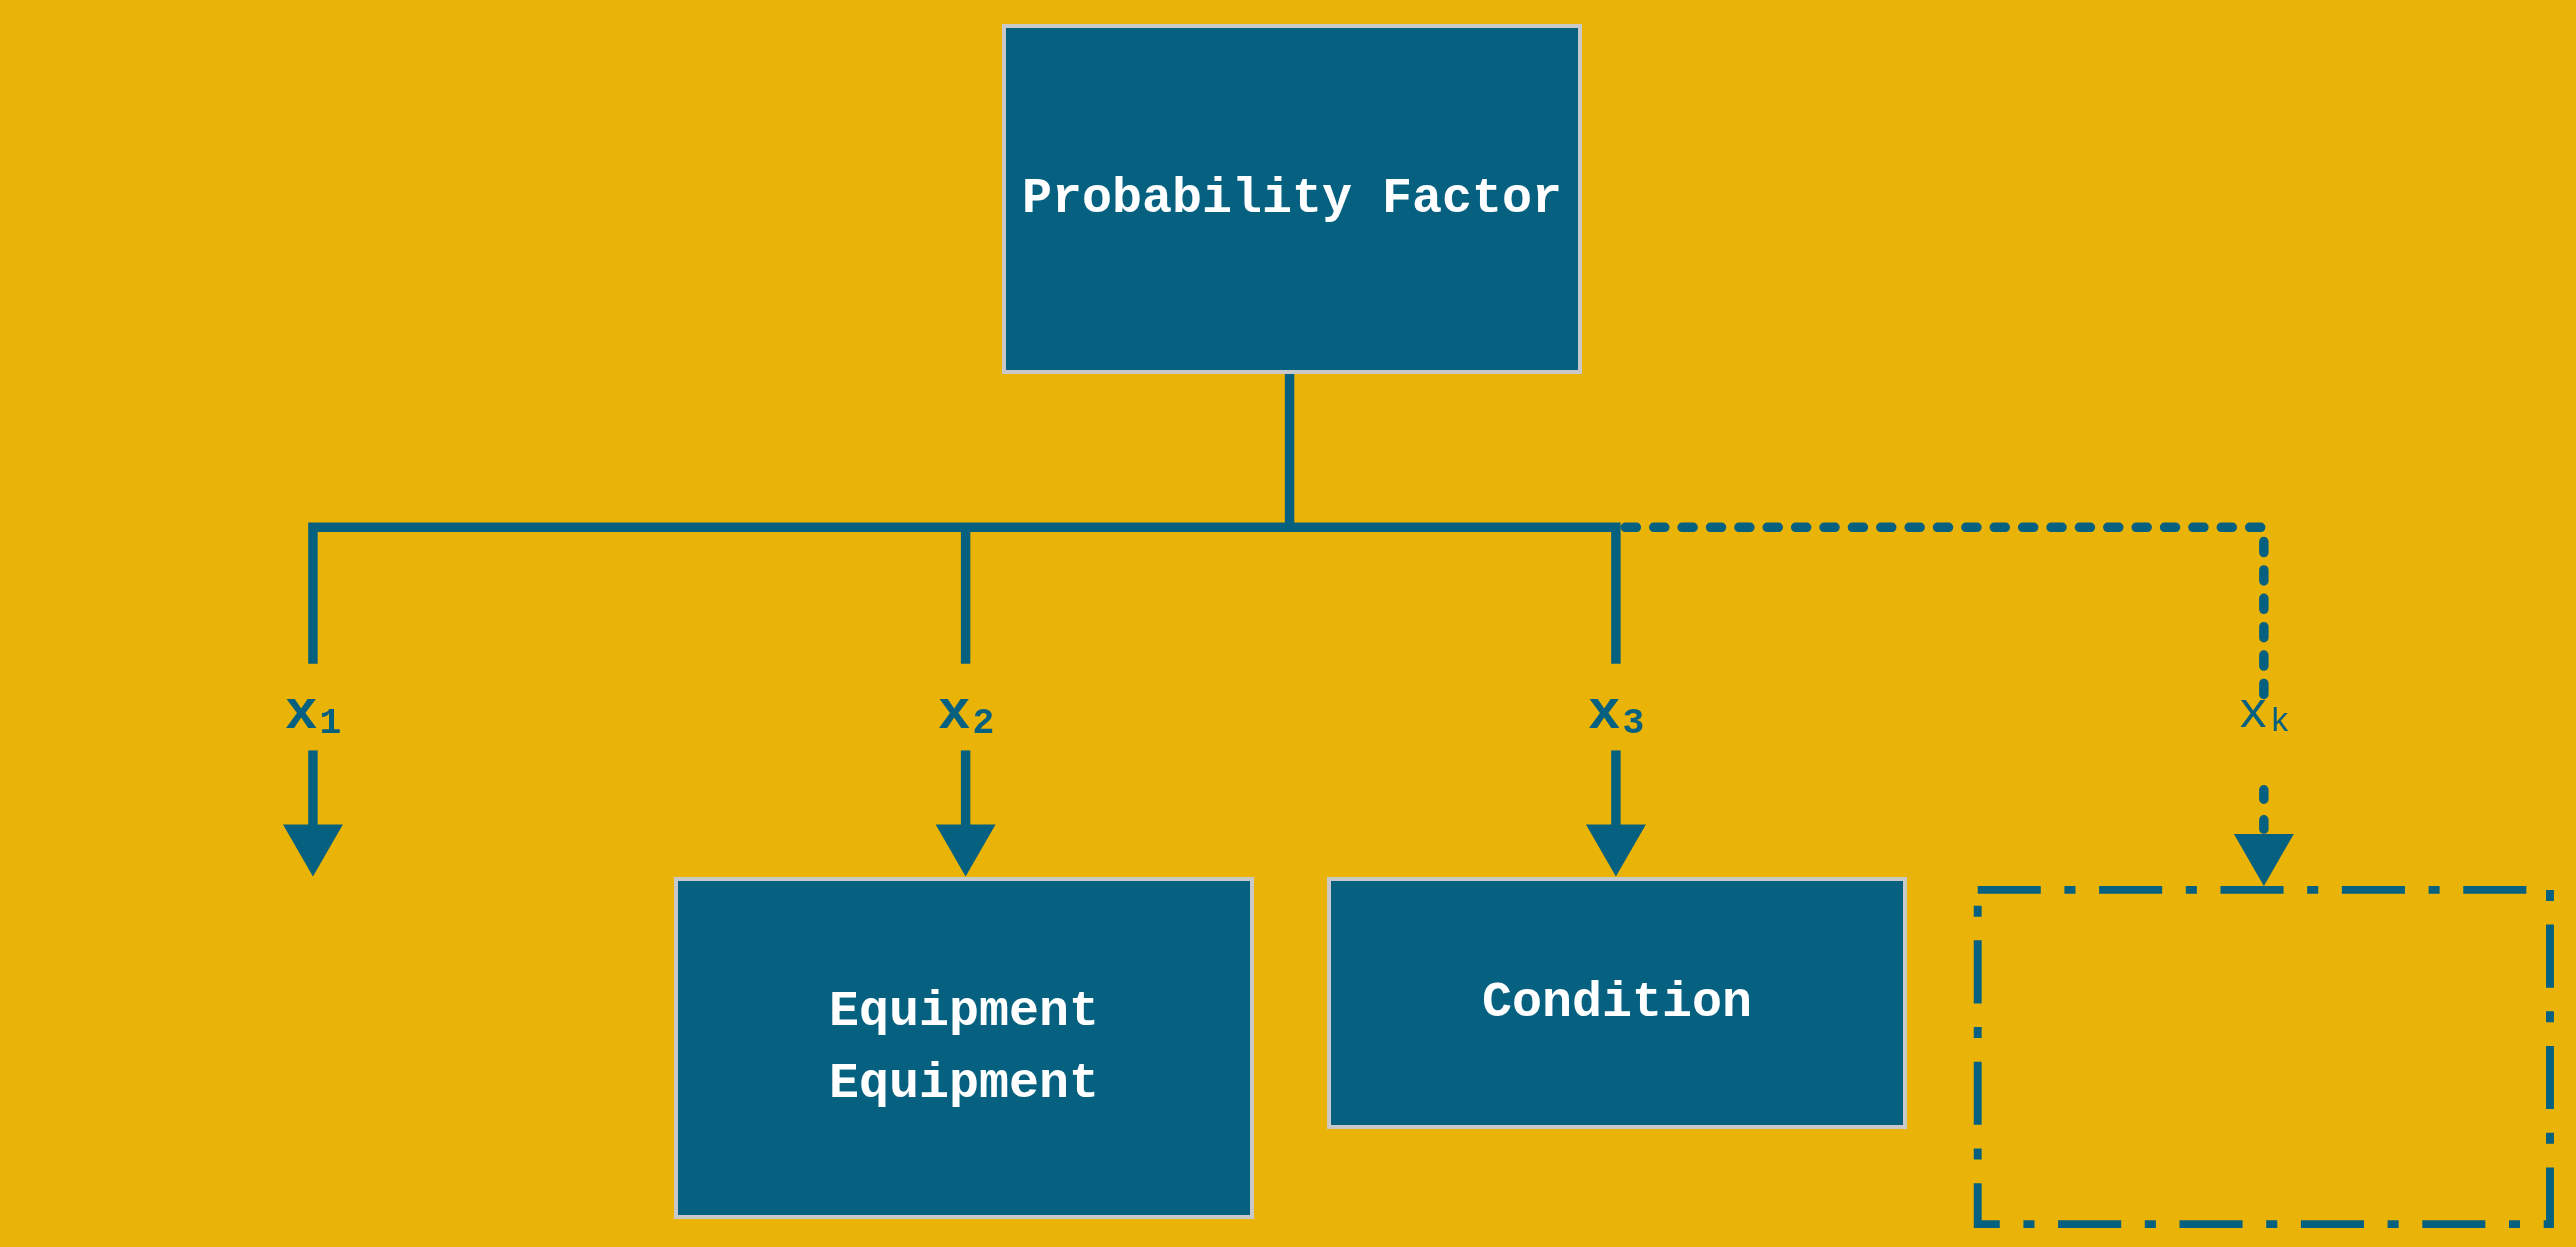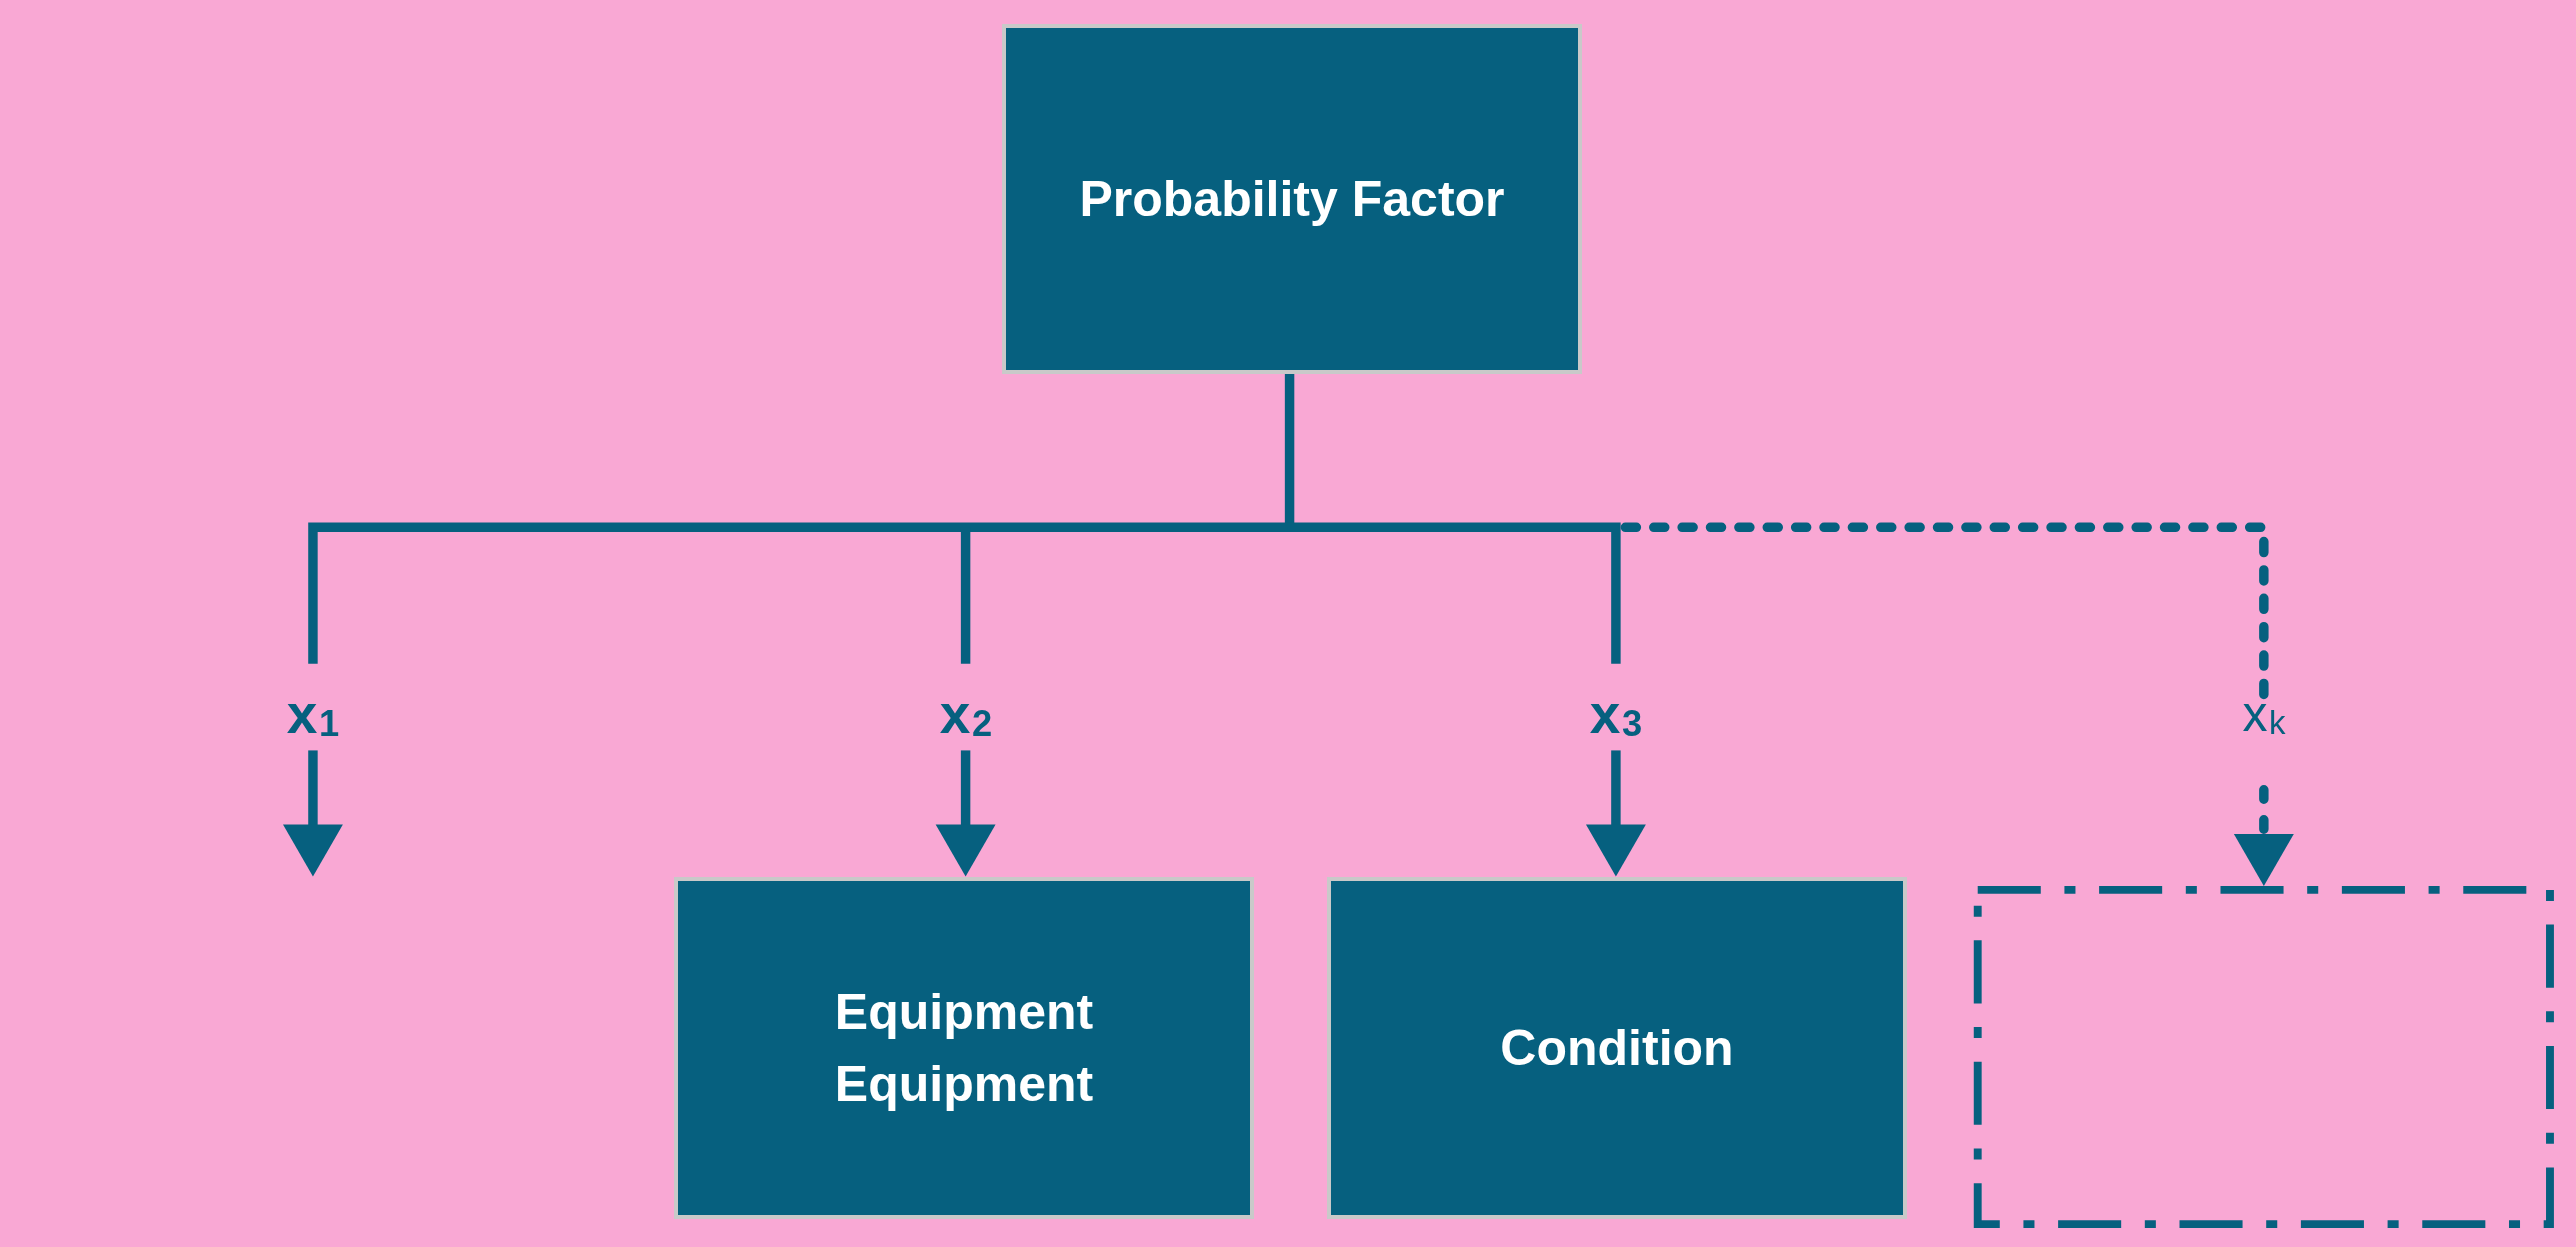--- a/index.html
+++ b/index.html
@@ -5,22 +5,23 @@
   html, body {
     margin: 0;
     padding: 0;
     background: #ffffff;
     font-family: "Liberation Sans", sans-serif;
   }
   #canvas {
     position: relative;
     width: 2576px;
     height: 1247px;
-    background: #f9a8d4;
+    background: #eab308;
     overflow: hidden;
+    font-family: Liberation Mono, monospace;
   }
   #connector-layer {
     position: absolute;
     left: 0;
     top: 0;
     pointer-events: none;
   }
   .node {
     position: absolute;
     box-sizing: border-box;
@@ -33,21 +34,21 @@
   }
   .node .node-label {
     color: #ffffff;
     font-weight: bold;
     font-size: 50px;
     line-height: 1.45;
   }
   .node-root   { left: 1002px; top: 24.4px;   width: 580px; height: 350px; }
   .node-child1 { left: 23px;   top: 877px; width: 580px; height: 342px; }
   .node-child2 { left: 674px;  top: 877px; width: 580px; height: 342px; }
-  .node-child3 { left: 1327px; top: 877px; width: 580px; height: 342px; }
+  .node-child3 { left: 1327px; top: 877px; width: 580px; height: 252px; }
   .node-child2 .node-label { max-width: 489px; }
   .node-placeholder {
     position: absolute;
     left: 1974px; top: 886px; width: 580px; height: 342px;
   }
   .branch-label {
     position: absolute;
     top: 667px;
     height: 93px;
     width: 205px;

